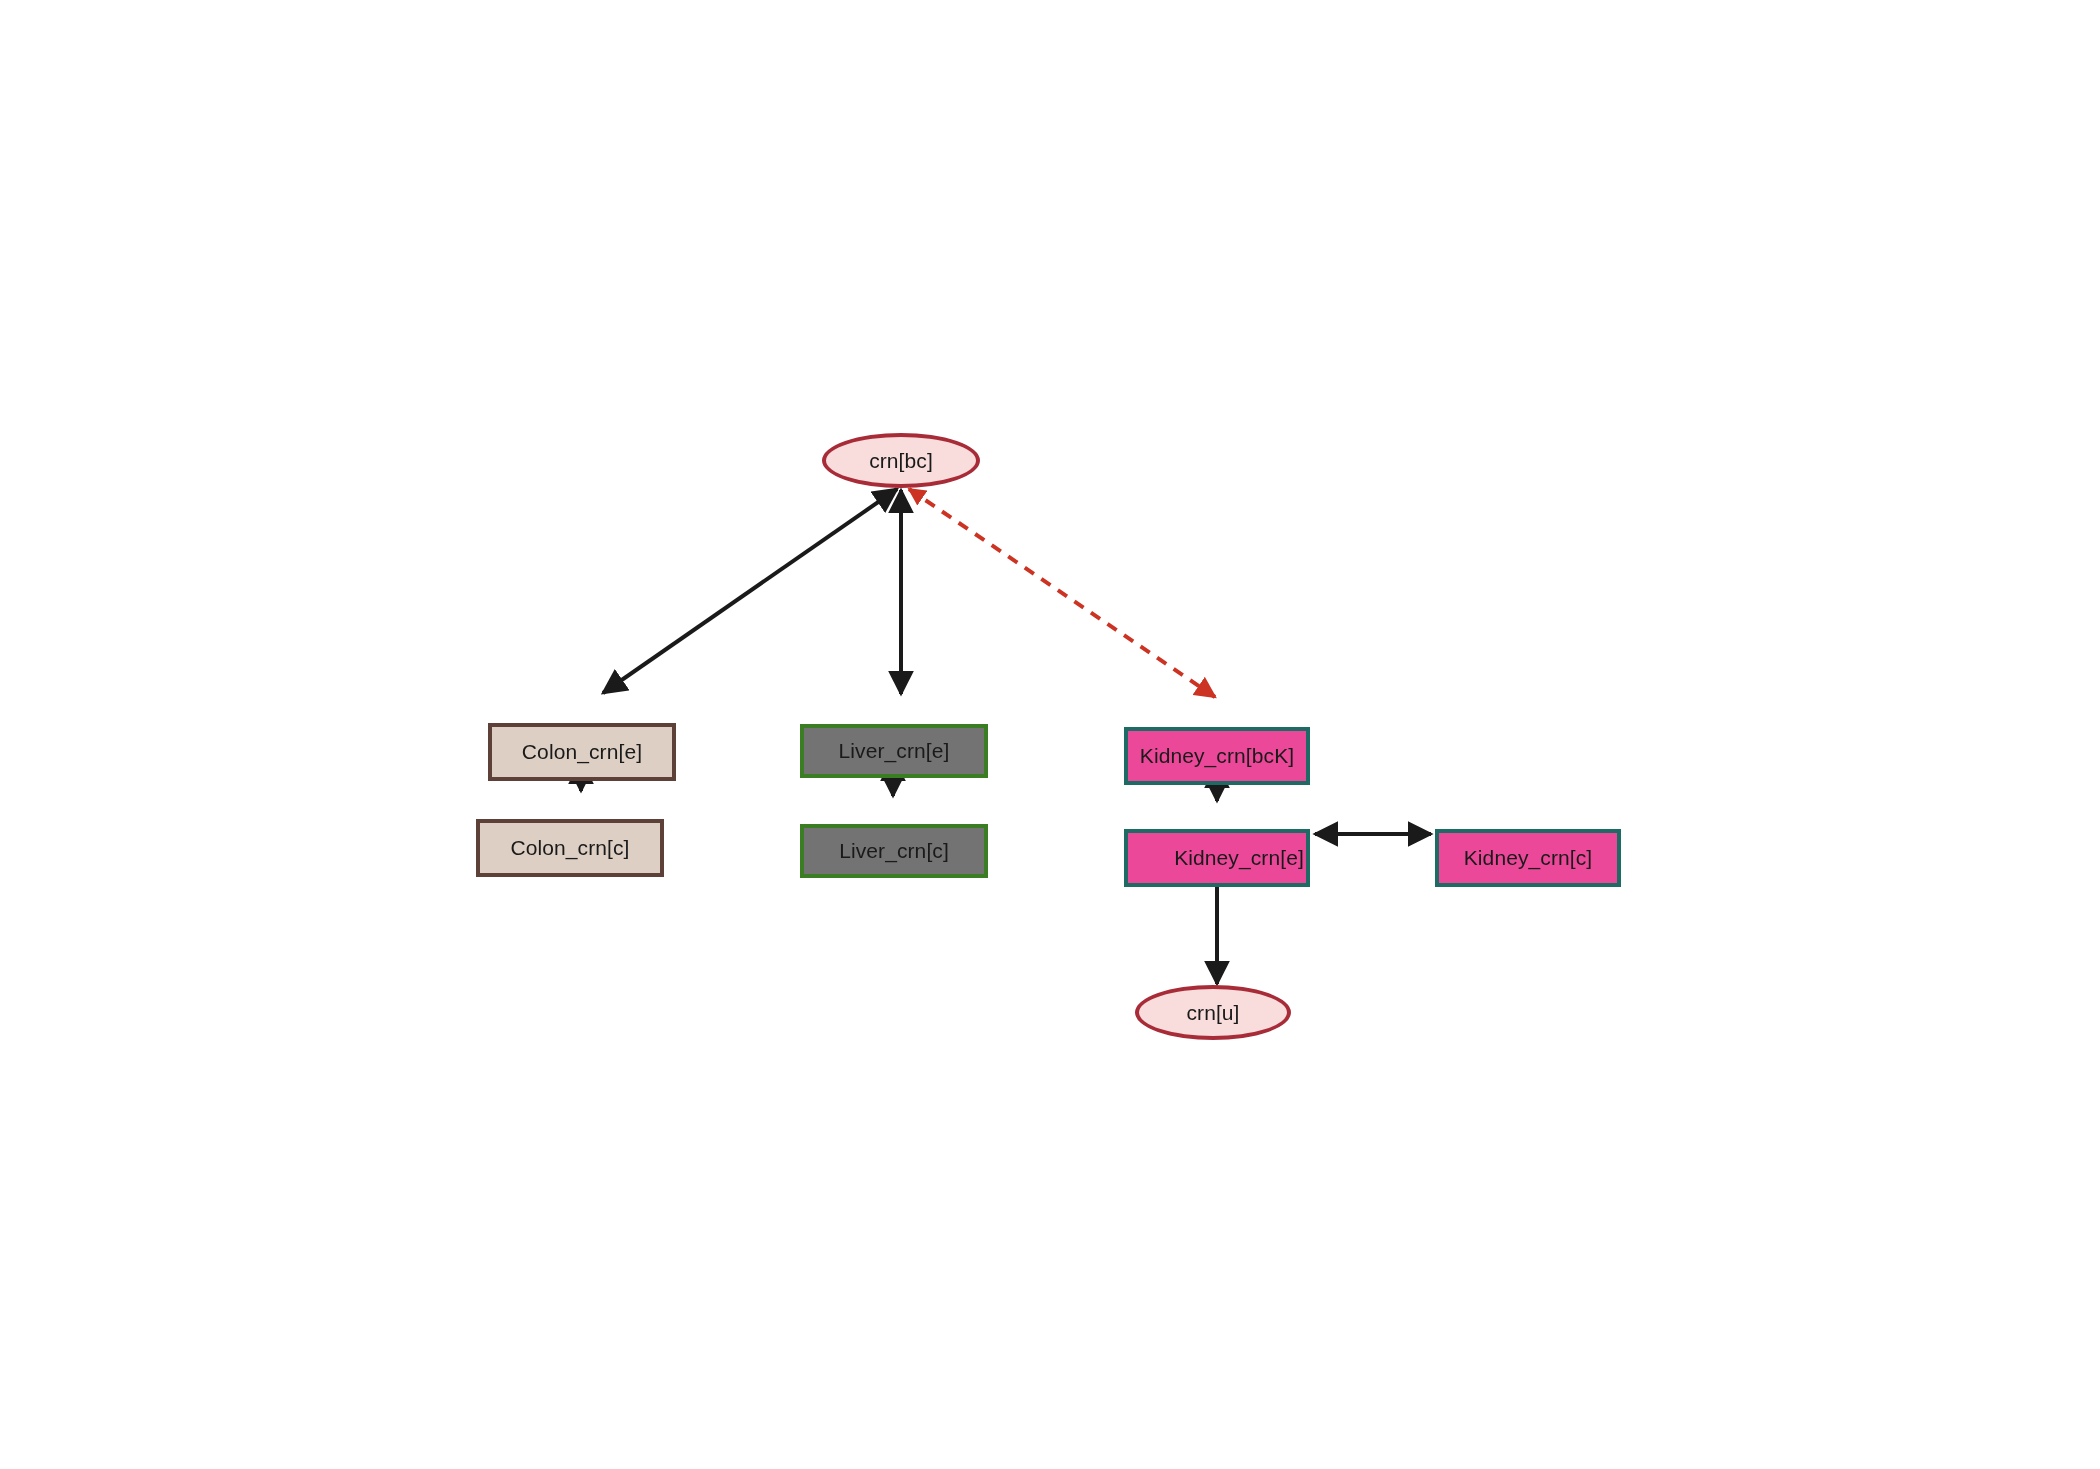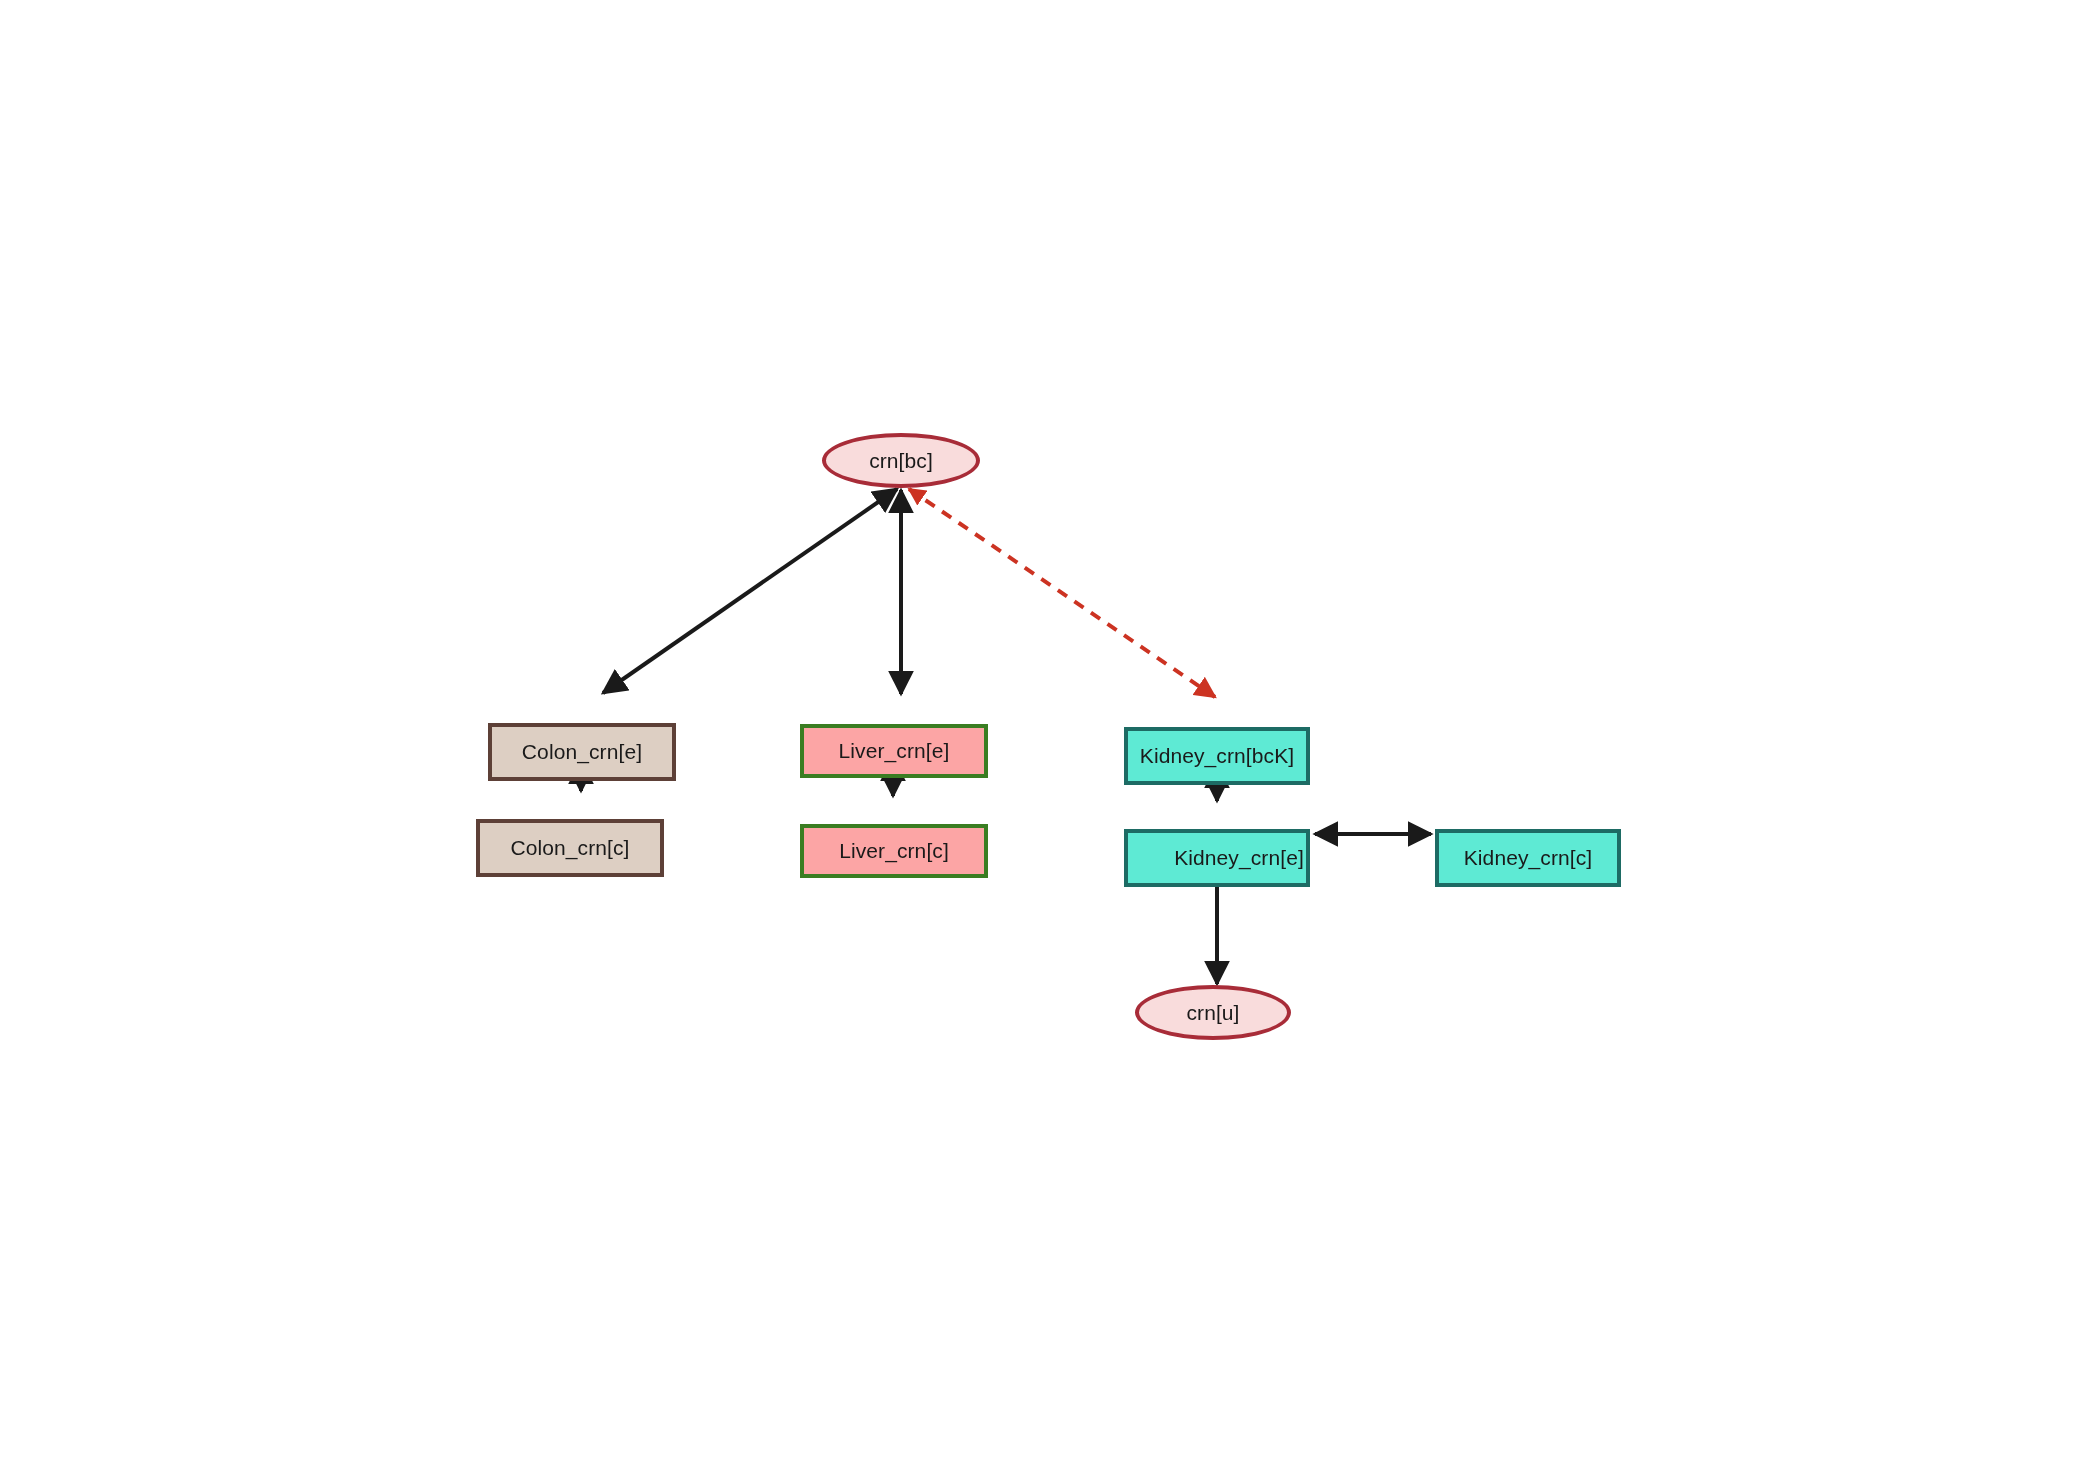--- a/index.html
+++ b/index.html
@@ -51,25 +51,25 @@
   .node.ellipse {
     border-style: solid;
     border-width: 4px;
     border-radius: 50%;
   }
   .node-colon {
     background: #ddcfc3;
     border-color: #5d4037;
   }
   .node-liver {
-    background: #fca5a5;
+    background: #737373;
     border-color: #3a7d22;
   }
   .node-kidney {
-    background: #5eead4;
+    background: #ec4899;
     border-color: #1d6b64;
   }
   .node-metabolite {
     background: #f9dcdc;
     border-color: #a82c38;
   }
 </style>
 </head>
 <body>
 

